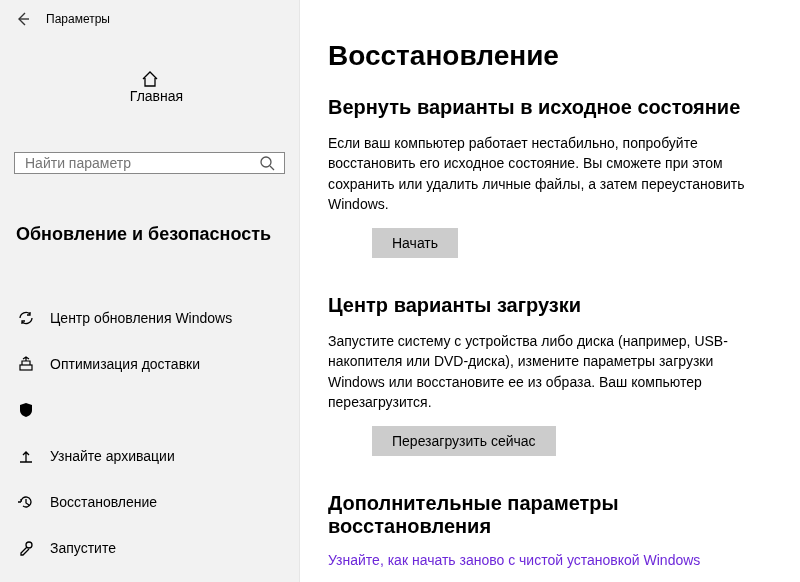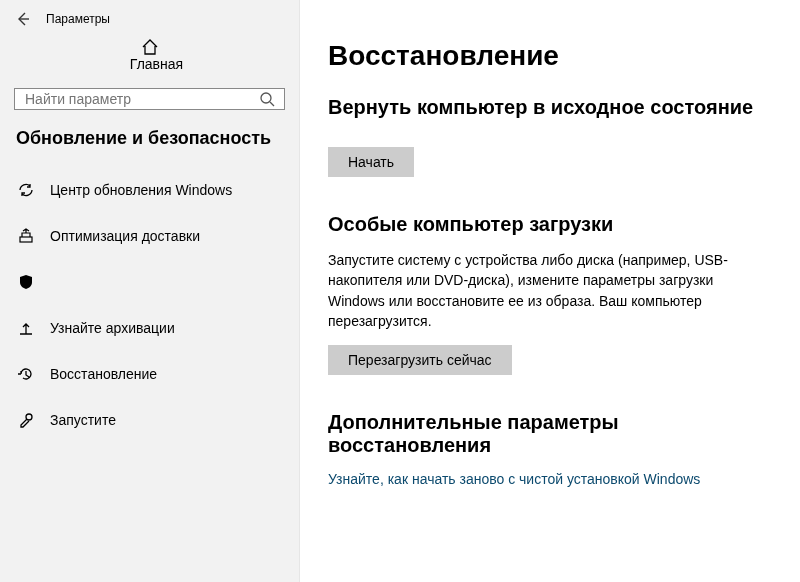--- a/index.html
+++ b/index.html
@@ -12,20 +12,21 @@
     height: 582px;
     overflow: hidden;
   }
   .window { display: flex; width: 100%; height: 100%; }
   .sidebar {
     width: 300px;
     background: #f2f2f2;
     border-right: 1px solid #e6e6e6;
     display: flex;
     flex-direction: column;
+    gap: 32px;
   }
   .titlebar {
     display: flex;
     align-items: center;
     height: 38px;
     padding: 0 6px;
   }
   .back-btn {
     width: 34px; height: 34px;
     display: flex; align-items: center; justify-content: center;
@@ -80,23 +81,24 @@
   h2 { font-size: 20px; font-weight: 600; margin-top: 14px; margin-bottom: 14px; }
   .para { font-size: 14px; line-height: 1.45; max-width: 440px; }
   .btn {
     display: inline-block;
     background: #ccc;
     border: none;
     padding: 7px 20px;
     margin-top: 14px;
     font-size: 14px;
     font-family: inherit;
+    margin-left: 44px;
   }
   .section { margin-bottom: 36px; }
-  .link { color: #0c4a6e; font-size: 14px; cursor: pointer; margin-top: 10px; display:block; }
+  .link { color: #6d28d9; font-size: 14px; cursor: pointer; margin-top: 10px; display:block; }
   svg { display:block; }
 </style>
 </head>
 <body>
 
 <div class="window">
   <aside class="sidebar">
     <div class="titlebar">
       <div class="back-btn">
         <svg width="16" height="16" viewBox="0 0 16 16">
@@ -179,26 +181,27 @@
         </span>
         <span class="label">Запустите</span>
       </div>
     </nav>
   </aside>
 
   <main class="content">
     <h1>Восстановление</h1>
 
     <section class="section">
-      <h2>Вернуть компьютер в исходное состояние</h2>
+      <h2>Вернуть варианты в исходное состояние</h2>
+      <p class="para">Если ваш компьютер работает нестабильно, попробуйте восстановить его исходное состояние. Вы сможете при этом сохранить или удалить личные файлы, а затем переустановить Windows.</p>
       <button class="btn">Начать</button>
     </section>
 
     <section class="section">
-      <h2>Особые компьютер загрузки</h2>
+      <h2>Центр варианты загрузки</h2>
       <p class="para">Запустите систему с устройства либо диска (например, USB-накопителя или DVD-диска), измените параметры загрузки Windows или восстановите ее из образа. Ваш компьютер перезагрузится.</p>
       <button class="btn">Перезагрузить сейчас</button>
     </section>
 
     <section class="section">
       <h2>Дополнительные параметры восстановления</h2>
       <a class="link">Узнайте, как начать заново с чистой установкой Windows</a>
     </section>
   </main>
 </div>

